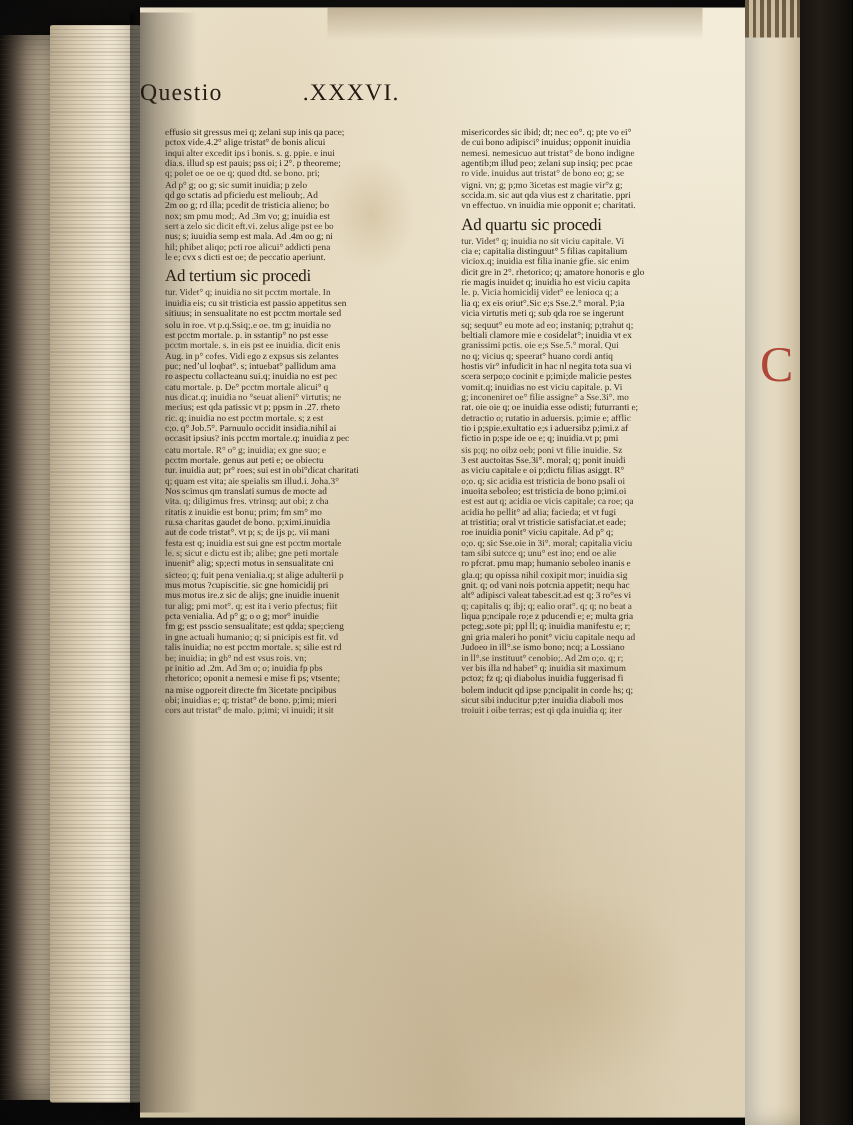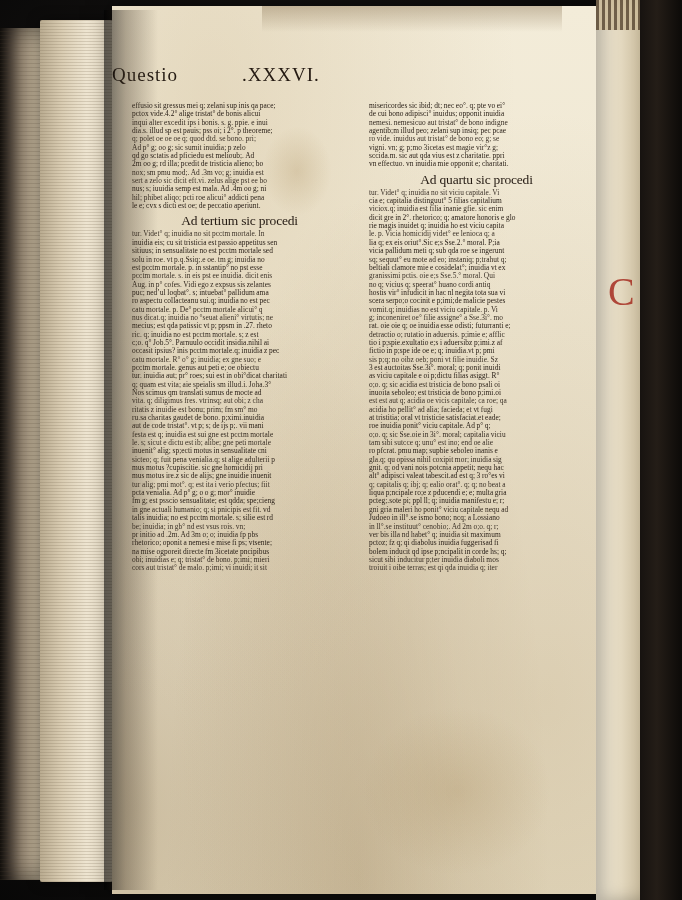--- a/index.html
+++ b/index.html
@@ -199,21 +199,20 @@
     word-spacing: -0.3px;
     -webkit-font-smoothing: none;
   }
   .rubric {
     font-size: 13.5px;
     line-height: 17px;
     letter-spacing: -0.2px;
     color: #241a12;
     margin: 2px 0 1px 0;
     font-family: "Liberation Serif", serif;
-    text-align: center;
   }
 
   
   .col .ln:nth-child(3n) { opacity: .95; }
   .col .ln:nth-child(5n) { opacity: .9; }
 
   
   .stain1 {
     position:absolute; left:150px; top:120px; width:70px; height:90px;
     background: radial-gradient(ellipse at center, rgba(167,137,86,.25), rgba(0,0,0,0) 70%);
@@ -316,21 +315,21 @@
           <div class="ln">sccida.m. sic aut qda vius est z charitatie. ppri</div>
           <div class="ln">vn effectuo. vn inuidia mie opponit e; charitati.</div>
           <div class="rubric">Ad quartu sic procedi</div>
           <div class="ln">tur. Videt° q; inuidia no sit viciu capitale. Vi</div>
           <div class="ln">cia e; capitalia distinguut° 5 filias capitalium</div>
           <div class="ln">viciox.q; inuidia est filia inanie gfie. sic enim</div>
           <div class="ln">dicit gre in 2°. rhetorico; q; amatore honoris e glo</div>
           <div class="ln">rie magis inuidet q; inuidia ho est viciu capita</div>
           <div class="ln">le.        p. Vicia homicidij videt° ee lenioca q; a</div>
           <div class="ln">lia q; ex eis oriut°.Sic e;s Sse.2.° moral. P;ia</div>
-          <div class="ln">vicia pallidum meti q; sub qda roe se ingerunt</div>
+          <div class="ln">vicia virtutis meti q; sub qda roe se ingerunt</div>
           <div class="ln">sq; sequut° eu mote ad eo; instaniq; p;trahut q;</div>
           <div class="ln">beltiali clamore mie e cosidelat°; inuidia vt ex</div>
           <div class="ln">granissimi pctis. oie e;s Sse.5.° moral. Qui</div>
           <div class="ln">no q; vicius q; speerat° huano cordi antiq</div>
           <div class="ln">hostis vir° infudicit in hac nl negita tota sua vi</div>
           <div class="ln">scera serpo;o cocinit e p;imi;de malicie pestes</div>
           <div class="ln">vomit.q; inuidias no est viciu capitale.    p. Vi</div>
           <div class="ln">g; inconeniret oe° filie assigne° a Sse.3i°. mo</div>
           <div class="ln">rat. oie oie q; oe inuidia esse odisti; futurranti e;</div>
           <div class="ln">detractio o; rutatio in aduersis. p;imie e; afflic</div>
@@ -340,21 +339,21 @@
           <div class="ln">3 est auctoitas Sse.3i°. moral; q; ponit inuidi</div>
           <div class="ln">as viciu capitale e oi p;dictu filias asiggt.       R°</div>
           <div class="ln">o;o. q; sic acidia est tristicia de bono psali oi</div>
           <div class="ln">inuoita seboleo; est tristicia de bono p;imi.oi</div>
           <div class="ln">est est aut q; acidia oe vicis capitale; ca roe; qa</div>
           <div class="ln">acidia ho pellit° ad alia; facieda; et vt fugi</div>
           <div class="ln">at tristitia; oral vt tristicie satisfaciat.et eade;</div>
           <div class="ln">roe inuidia ponit° viciu capitale.       Ad p° q;</div>
           <div class="ln">o;o. q; sic Sse.oie in 3i°. moral; capitalia viciu</div>
           <div class="ln">tam sibi sutcce q; unu° est ino; end oe alie</div>
-          <div class="ln">ro pfcrat. pmu map; supbie seboleo inanis e</div>
+          <div class="ln">ro pfcrat. pmu map; humanio seboleo inanis e</div>
           <div class="ln">gla.q; qu opissa nihil coxipit mor; inuidia sig</div>
           <div class="ln">gnit. q; od vani nois potcnia appetit; nequ hac</div>
           <div class="ln">alt° adipisci valeat tabescit.ad est q; 3 ro°es vi</div>
           <div class="ln">q; capitalis q; ibj; q; ealio orat°. q; q; no beat a</div>
           <div class="ln">liqua p;ncipale ro;e z pducendi e; e; multa gria</div>
           <div class="ln">pcteg;.sote pi; ppl ll; q; inuidia manifestu e; r;</div>
           <div class="ln">gni gria maleri ho ponit° viciu capitale nequ ad</div>
           <div class="ln">Judoeo in ill°.se ismo bono; ncq; a Lossiano</div>
           <div class="ln">in ll°.se instituut° cenobio;.       Ad 2m o;o. q; r;</div>
           <div class="ln">ver bis illa nd habet° q; inuidia sit maximum</div>

